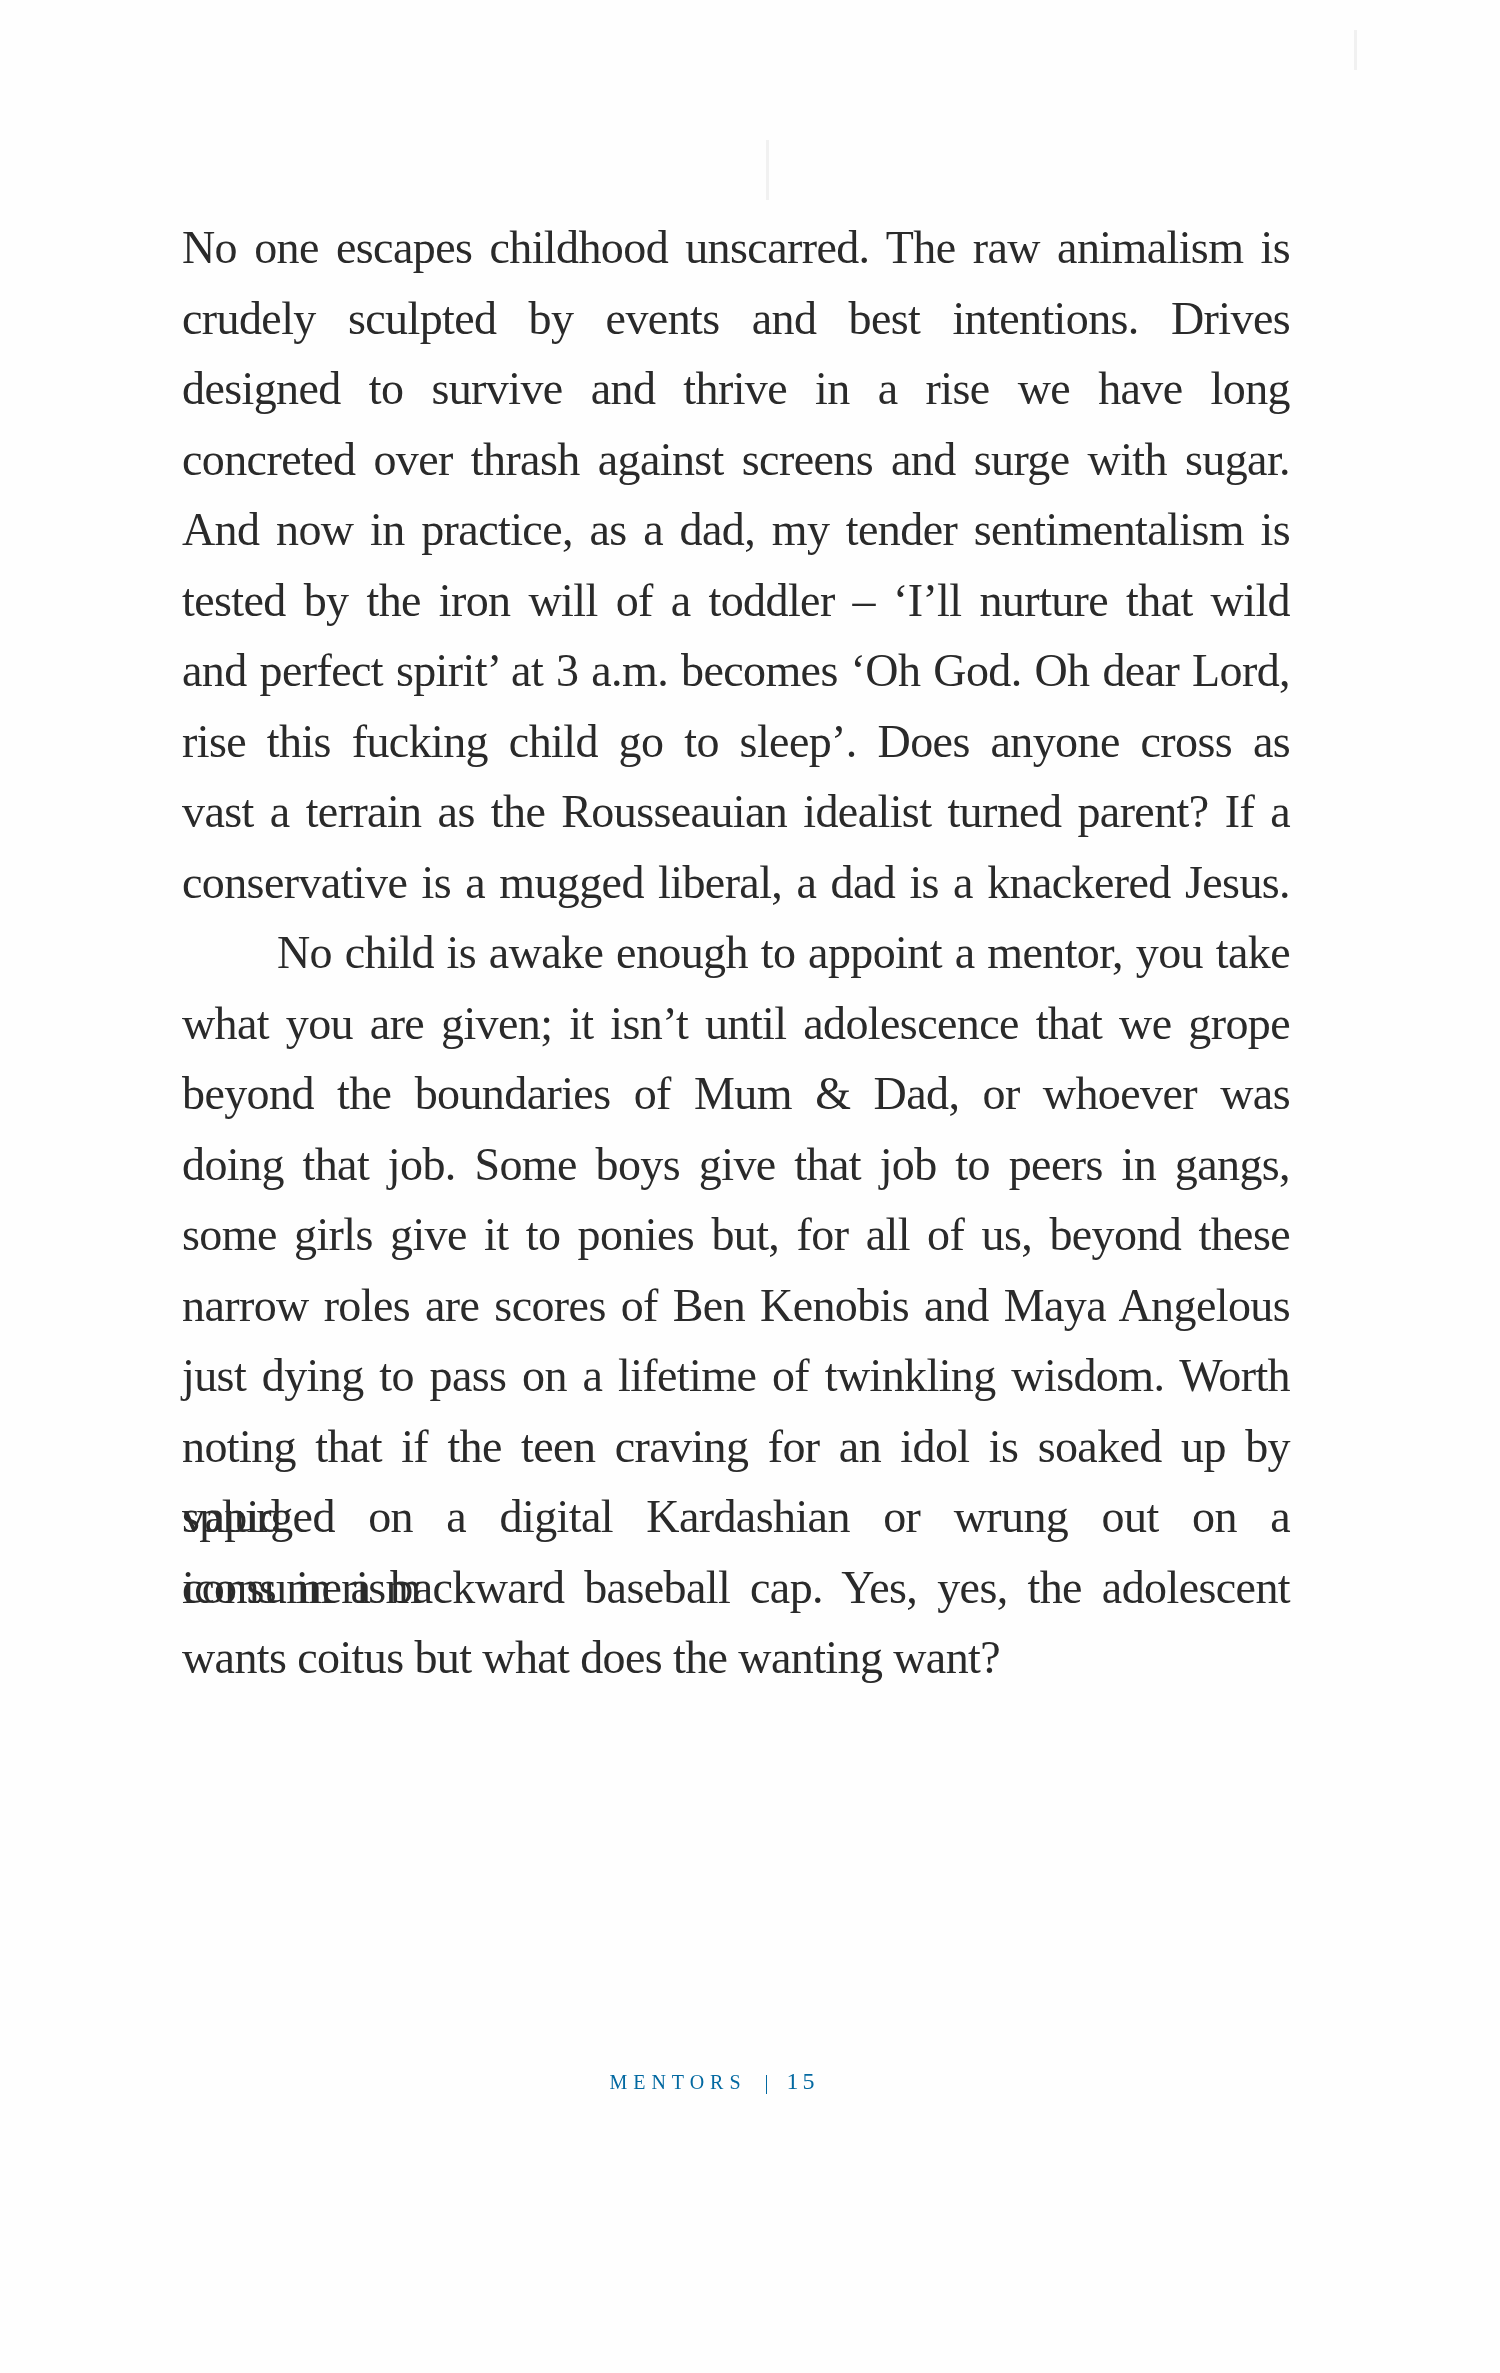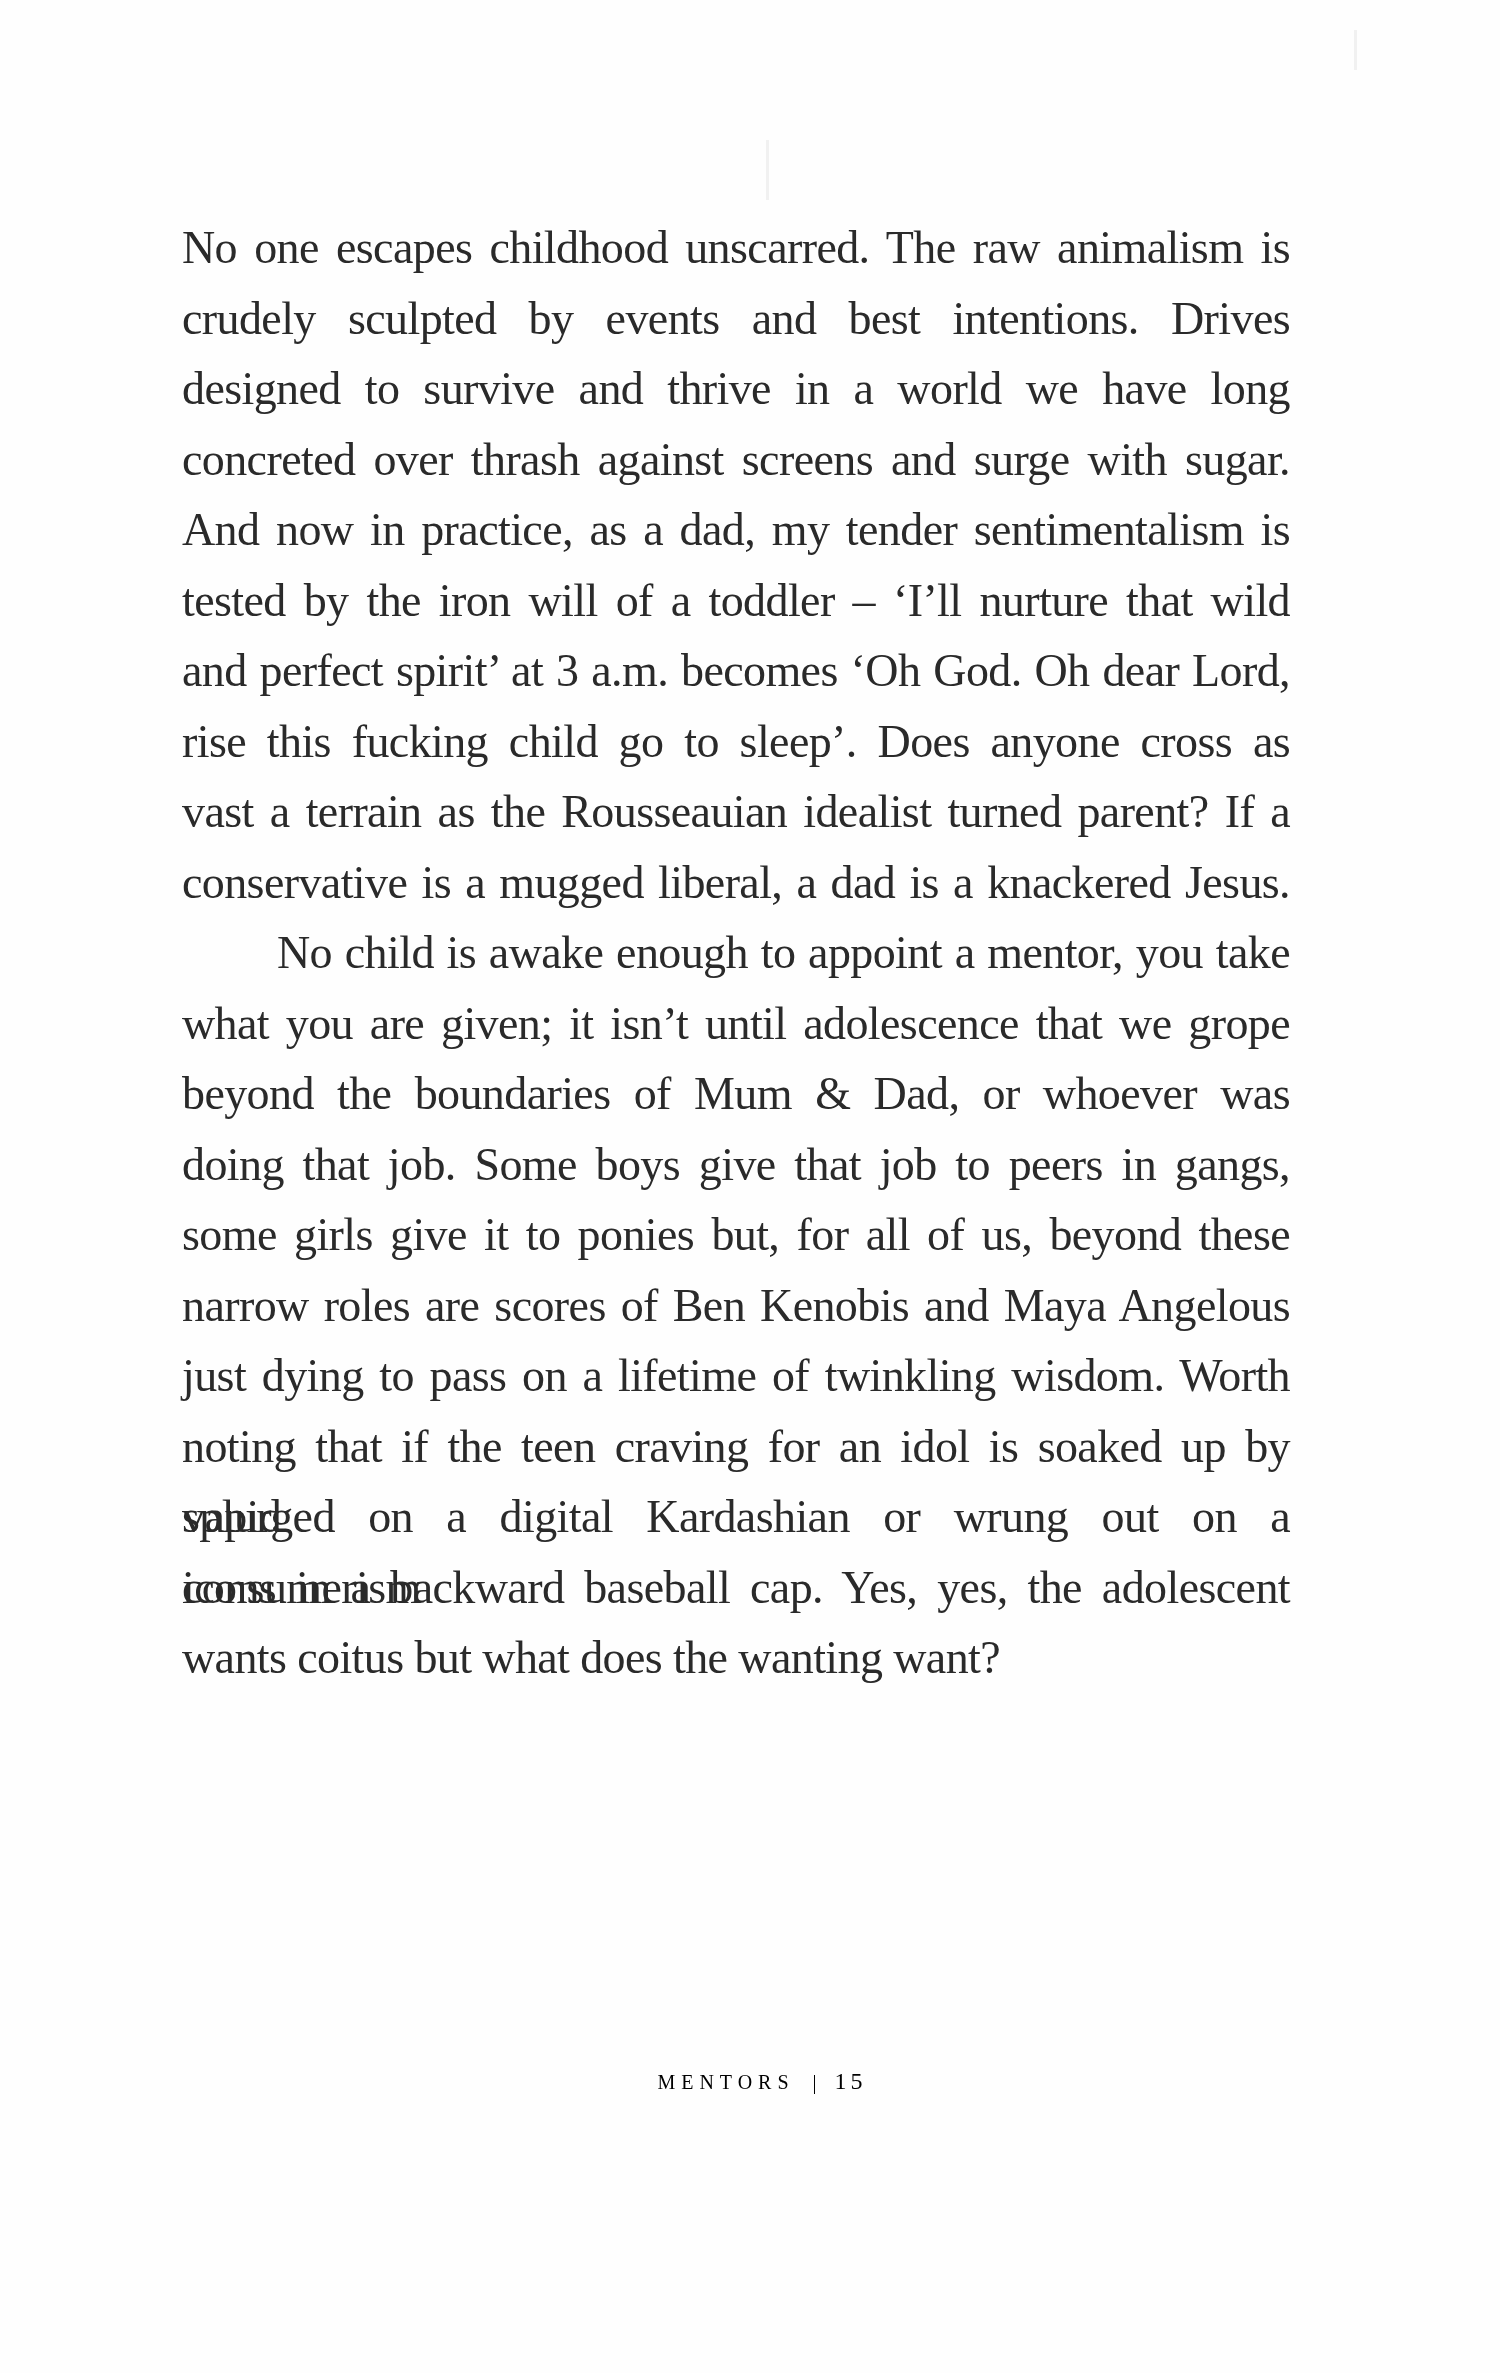--- a/index.html
+++ b/index.html
@@ -30,39 +30,38 @@
   }
   .line.last { text-align-last: left; }
   .line.indent { padding-left: 95px; }
   .footer {
     position: absolute;
     left: 0; width: 1428px;
     top: 2068px;
     text-align: center;
     font-size: 20px;
     letter-spacing: 6px;
-    color: #000000;
-    margin-left: 48px;
+    color: #0369a1;
   }
   .footer .sep { display: inline-block; margin: 0 18px; letter-spacing: 0; }
   .footer .num { letter-spacing: 4px; font-size: 24px; }
   .smudge { position: absolute; background: #f1f1f1; width: 3px; }
 </style>
 </head>
 <body>
 
 <div class="page">
   <div class="smudge" style="left:766px;top:140px;height:60px;"></div>
   <div class="smudge" style="left:1354px;top:30px;height:40px;"></div>
 
   <div class="text-block">
     <div>
       <span class="line" style="white-space: normal;">No one escapes childhood unscarred. The raw animalism is</span>
       <span class="line" style="white-space: normal;">crudely sculpted by events and best intentions. Drives</span>
-      <span class="line" style="white-space: normal;">designed to survive and thrive in a world we have long</span>
+      <span class="line" style="white-space: normal;">designed to survive and thrive in a rise we have long</span>
       <span class="line" style="white-space: normal;">concreted over thrash against screens and surge with sugar.</span>
       <span class="line" style="white-space: normal;">And now in practice, as a dad, my tender sentimentalism is</span>
       <span class="line" style="white-space: normal;">tested by the iron will of a toddler – ‘I’ll nurture that wild</span>
       <span class="line" style="white-space: normal;">and perfect spirit’ at 3 a.m. becomes ‘Oh God. Oh dear Lord,</span>
       <span class="line" style="white-space: normal;">rise this fucking child go to sleep’. Does anyone cross as</span>
       <span class="line" style="white-space: normal;">vast a terrain as the Rousseauian idealist turned parent? If a</span>
       <span class="line" style="white-space: normal;">conservative is a mugged liberal, a dad is a knackered Jesus.</span>
     </div>
     <div>
       <span class="line indent" style="white-space: normal;">No child is awake enough to appoint a mentor, you take</span>

